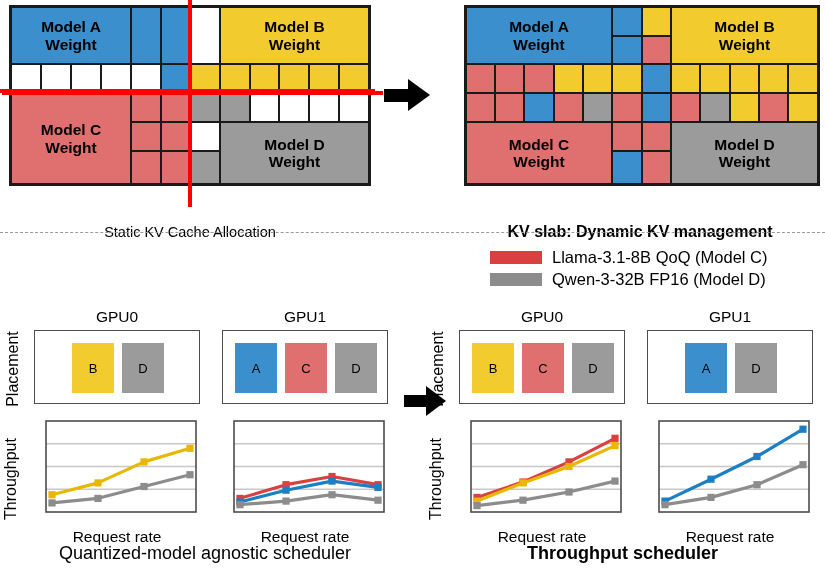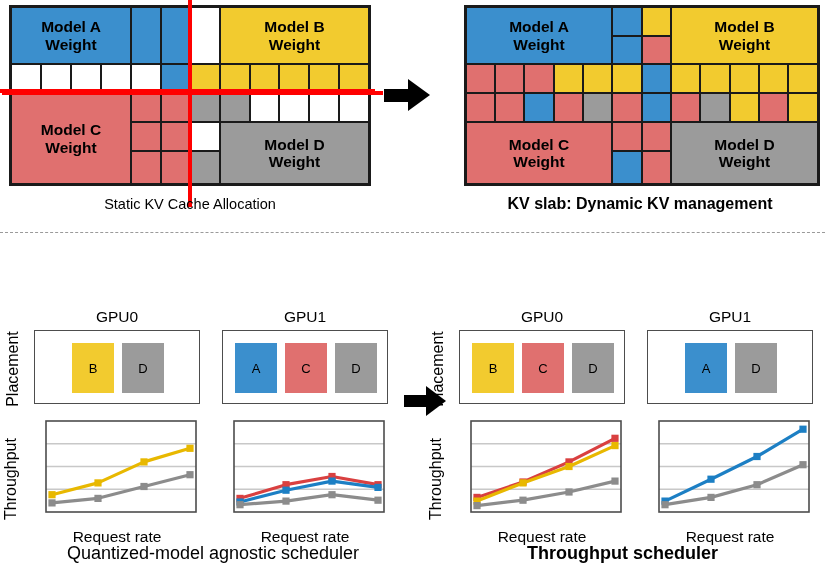--- a/index.html
+++ b/index.html
@@ -9,21 +9,21 @@
 
   
   .grid-wrap{position:absolute;font-weight:bold;}
   .kvgrid{position:relative;width:100%;height:100%;
           box-sizing:border-box;border:2px solid #1a1a1a;background:#fff;}
   .cell{position:absolute;box-sizing:border-box;border:1px solid #1a1a1a;}
   .blk{position:absolute;box-sizing:border-box;border:1.5px solid #1a1a1a;
        display:flex;flex-direction:column;align-items:center;justify-content:center;
        font-size:15.5px;line-height:1.12;text-align:center;}
   .redv,.redh{position:absolute;background:#ff0000;}
-  .cap{position:absolute;font-size:14.5px;text-align:center;white-space:nowrap;}
+  .cap{position:absolute;font-size:14.5px;text-align:center;white-space:nowrap;margin-top:28px;}
   .cap.bold{font-weight:bold;font-size:16px;text-align:center;}
 
   .arrow{position:absolute;width:0;height:0;}
   .arrow .shaft{position:absolute;background:#000;}
   .arrow .head{position:absolute;width:0;height:0;border-style:solid;
                border-color:transparent transparent transparent #000;}
 
   .divider{position:absolute;left:0;width:825px;height:0;
            border-top:1.6px dashed #9a9a9a;}
 
@@ -232,20 +232,30 @@
           <span>Weight</span>
         </div>
       </div>
   </div>
   <div class="cap bold" style="left:455px;top:195px;width:370px;">KV slab: Dynamic KV management</div>
 
   <div class="divider" style="top:232px;"></div>
 
   <div class="legend" style="left:36px;top:246px;" id="legend-left">
     </div>
+  <div class="legend" style="left:490px;top:246px;" id="legend-right">
+      <div class="lgrow">
+        <span class="swatch" style="background: rgb(217, 64, 64);"></span>
+        <span class="lglabel">Llama-3.1-8B QoQ (Model C)</span>
+      </div>
+      <div class="lgrow">
+        <span class="swatch" style="background: rgb(140, 140, 140);"></span>
+        <span class="lglabel">Qwen-3-32B FP16 (Model D)</span>
+      </div>
+    </div>
 
   <div id="bottom-left-group">
       <div class="axlabel" style="left: -25px; top: 360px; transform: rotate(-90deg);">Placement</div>
       <div class="axlabel" style="left: -30px; top: 470px; transform: rotate(-90deg);">Throughput</div>
       <div class="gputitle" style="left: 34px; top: 308px; width: 166px;">GPU0</div>
       <div class="placebox" style="left: 34px; top: 330px; width: 166px; height: 74px;">
         <div class="mbox" style="left: 37px; top: 12px; width: 42px; height: 50px; background: rgb(242, 203, 47);">B</div>
         <div class="mbox" style="left: 87px; top: 12px; width: 42px; height: 50px; background: rgb(155, 155, 155);">D</div>
       </div>
       <div class="plotbox" style="left: 34px; top: 416px; width: 166px; height: 104px;">
@@ -355,18 +365,18 @@
         </svg>
       </div>
       <div class="reqlabel" style="left: 647px; top: 528px; width: 166px;">Request rate</div>
     </div>
 
   <div class="arrow" style="left:404px;top:385px;width:44px;height:32px;">
     <div class="shaft" style="left:0;top:10px;width:24px;height:12px;"></div>
     <div class="head" style="left:22px;top:1px;border-width:15px 0 15px 20px;"></div>
   </div>
 
-  <div class="seccap" style="left:8px;top:543px;width:410px;">Quantized-model agnostic scheduler</div>
+  <div class="seccap" style="left:0;top:543px;width:410px;">Quantized-model agnostic scheduler</div>
   <div class="seccap bold" style="left:420px;top:543px;width:405px;">Throughput scheduler</div>
 
 <div class="redv" style="left: 188px; top: 0px; width: 4px; height: 193px; background: rgb(255, 0, 0);"></div>
     <div class="redh" style="left: 0px; top: 89px; width: 375px; height: 4px; background: rgb(255, 0, 0);"></div>
   </div>
 
 </body></html>

